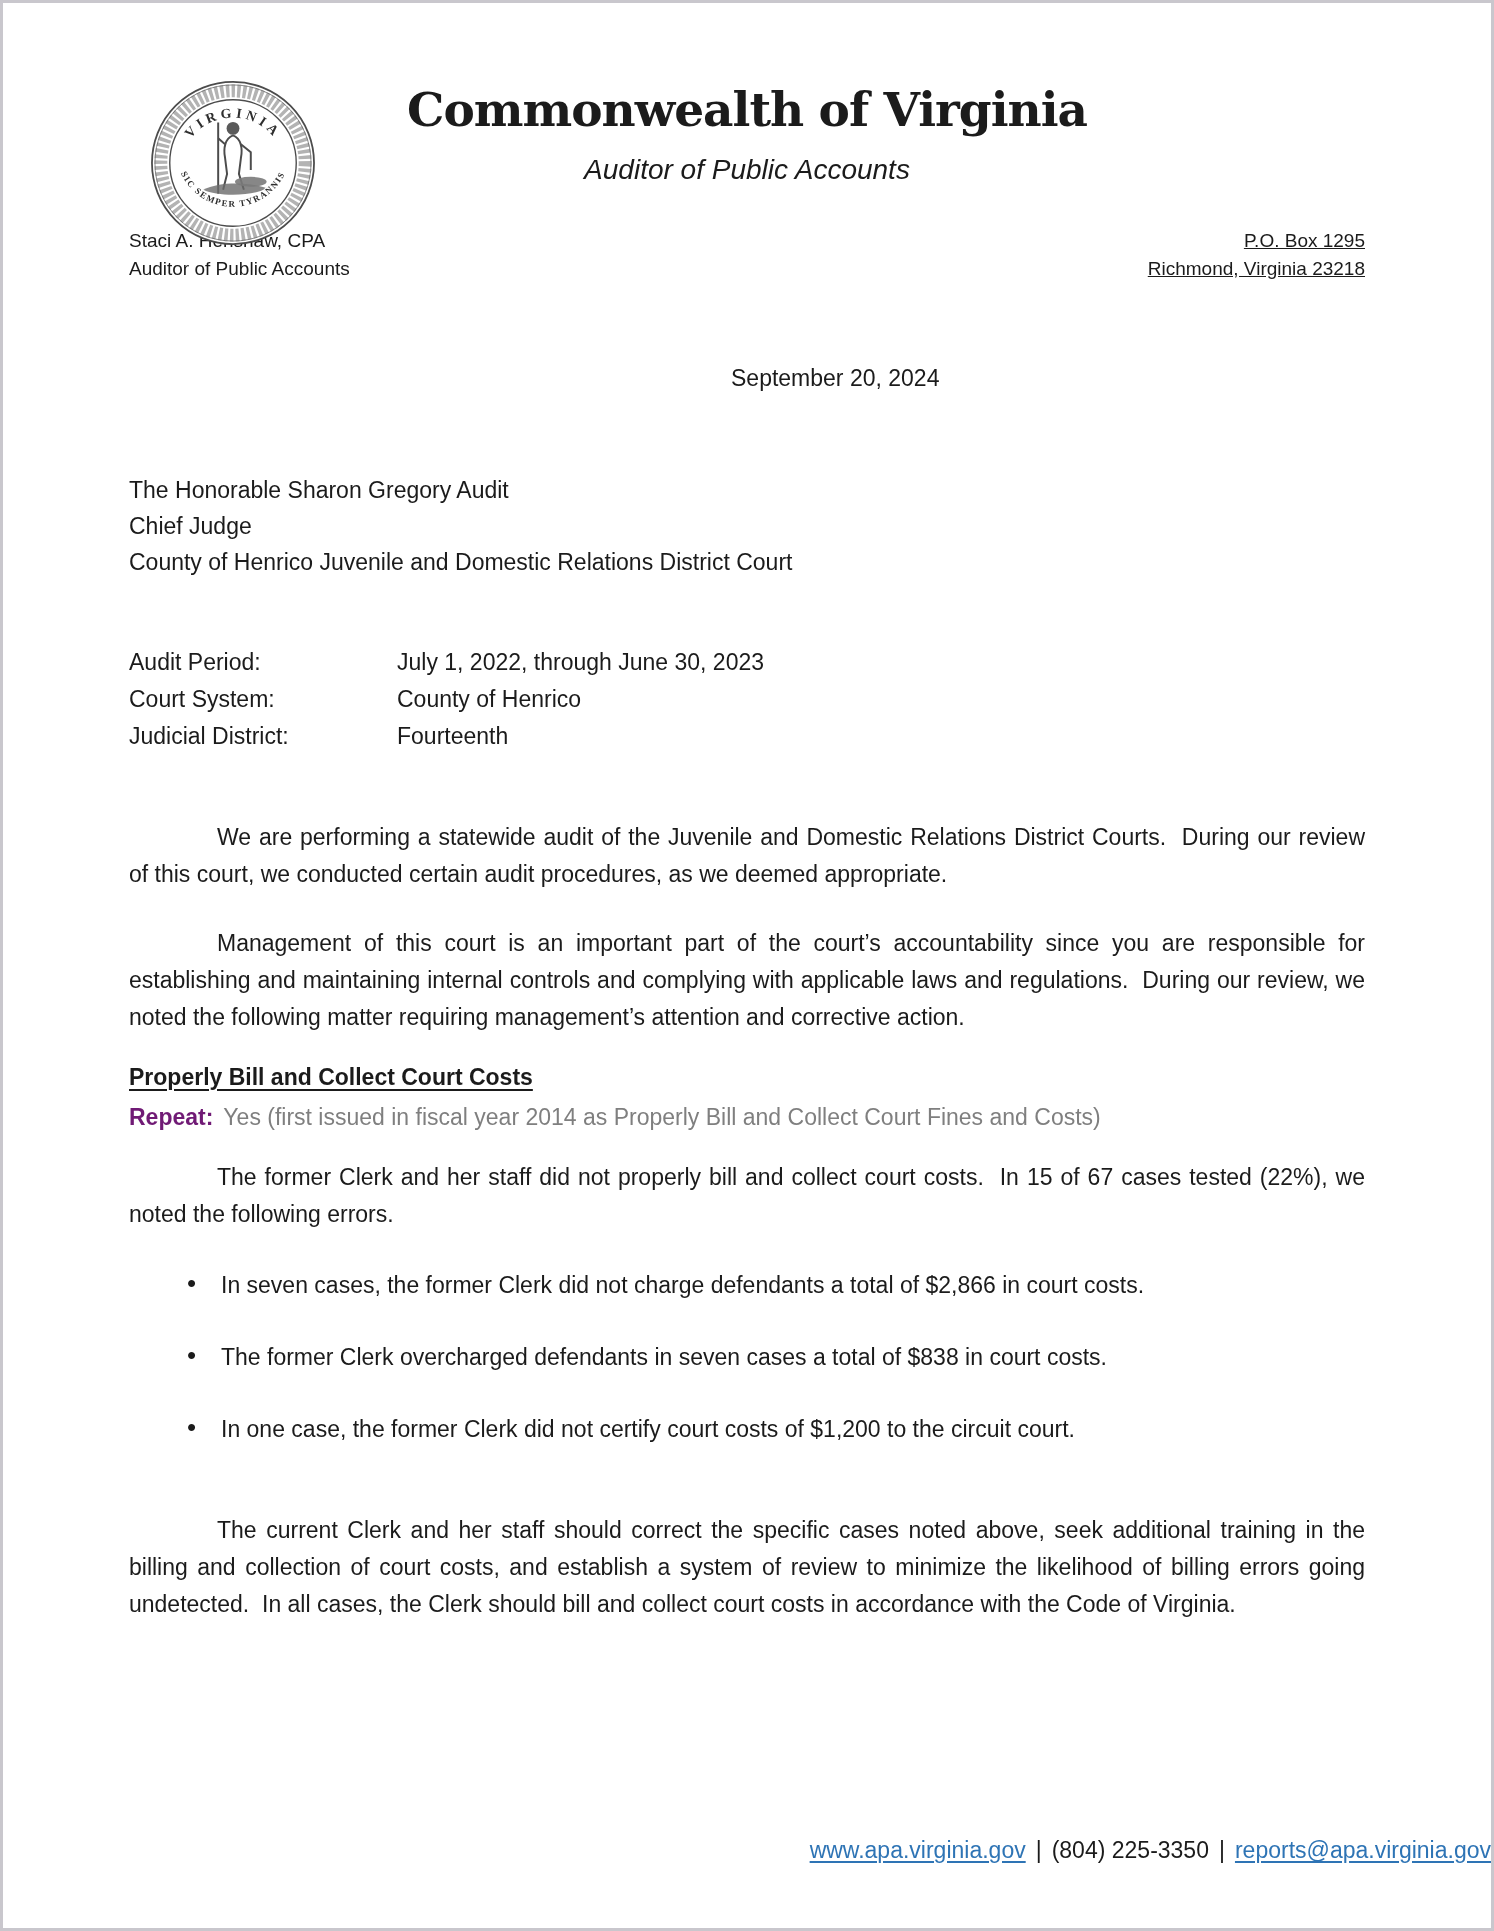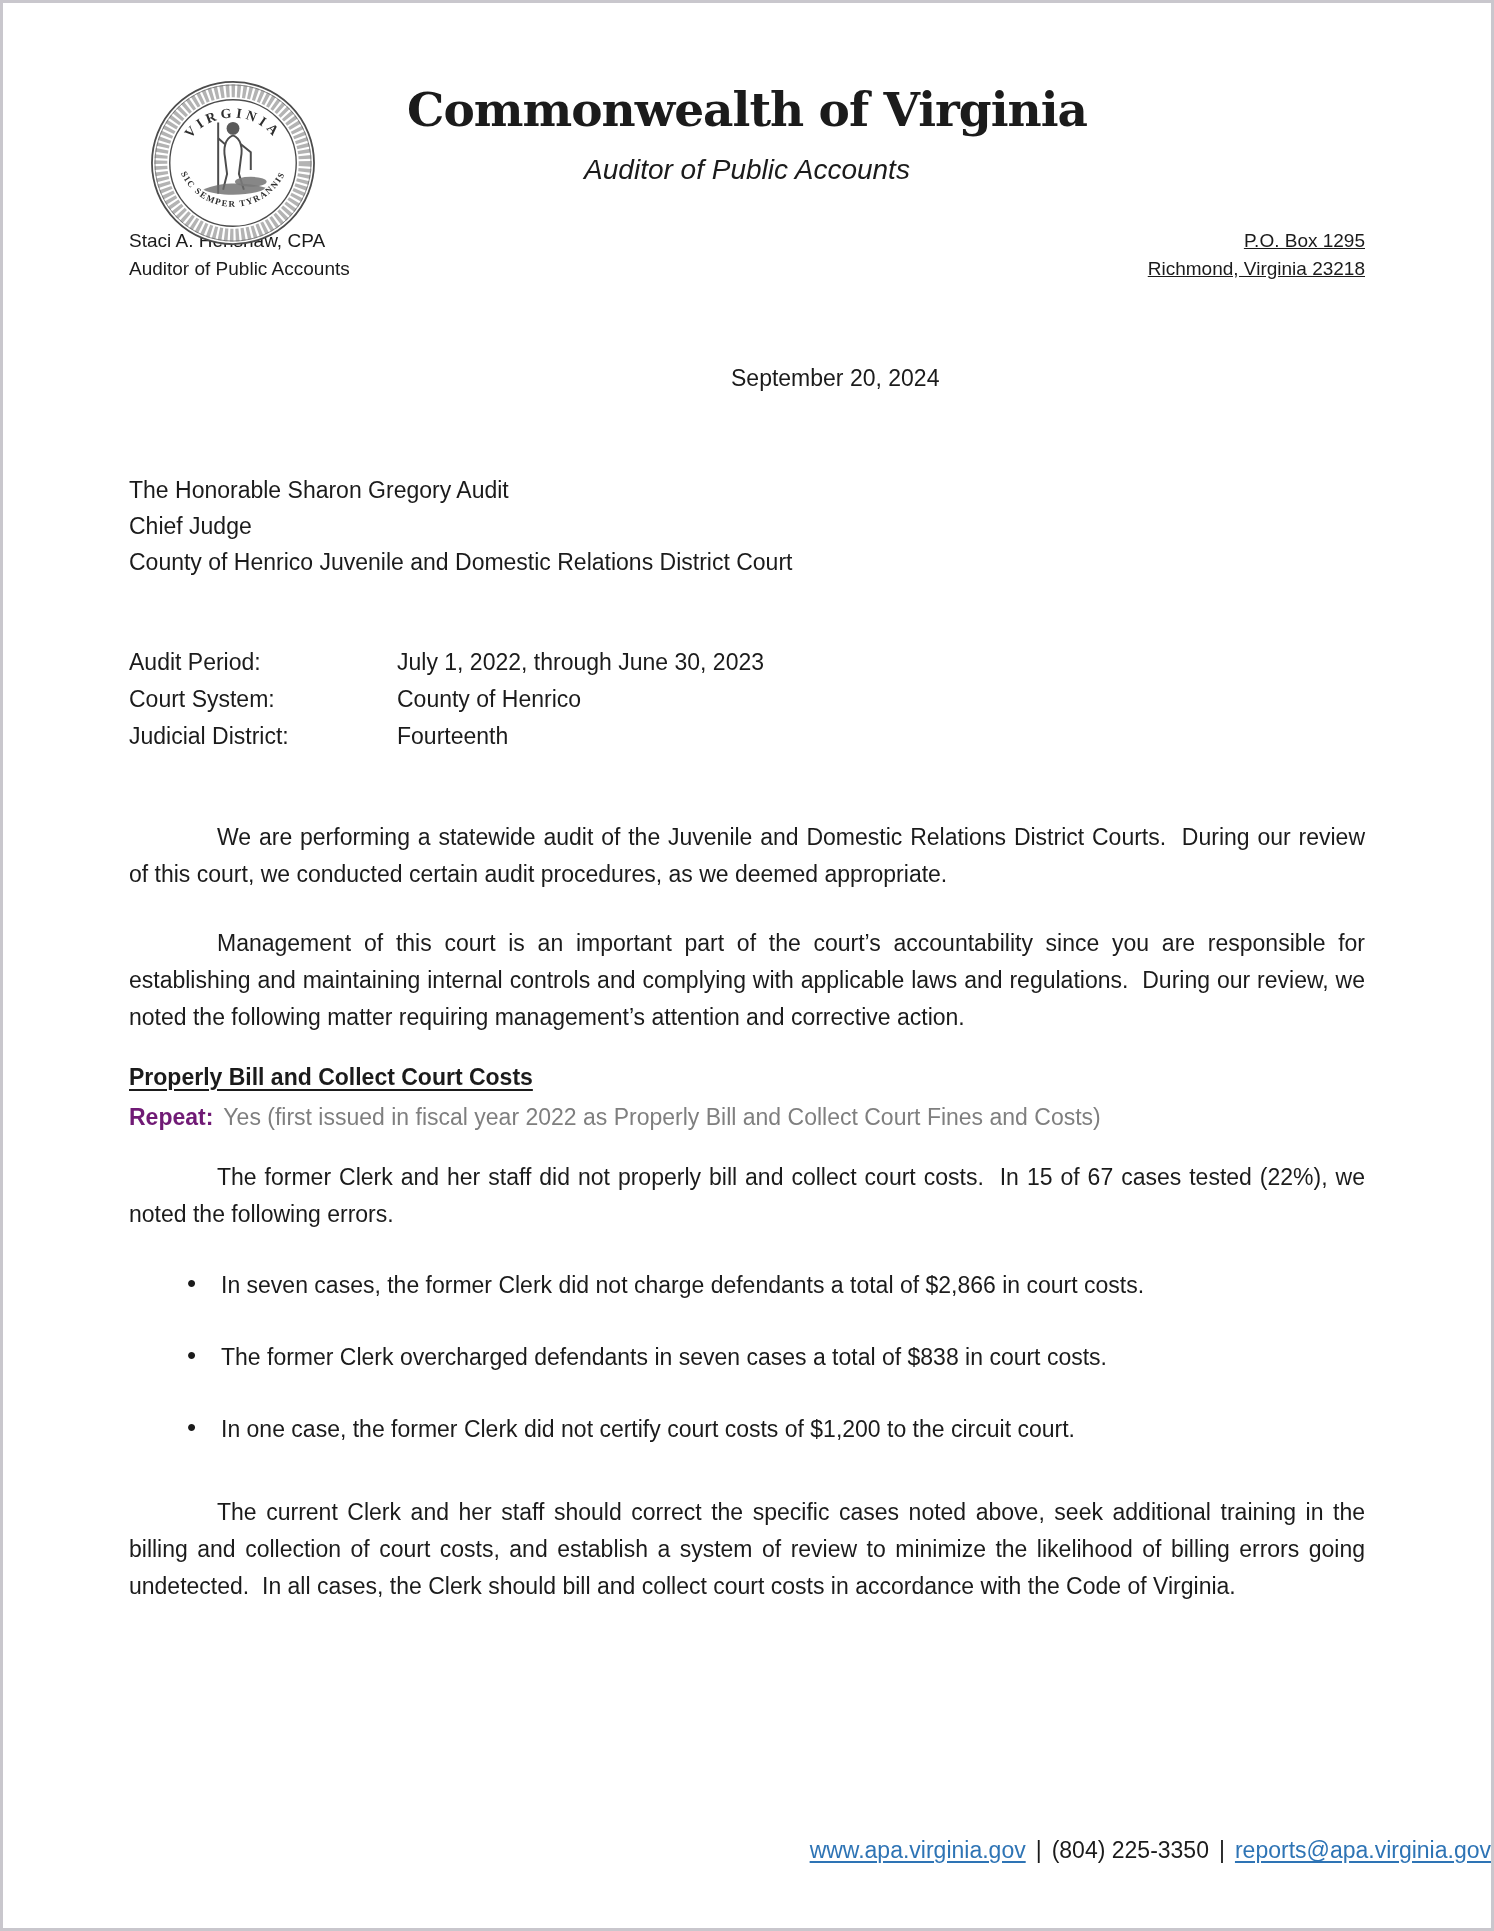--- a/index.html
+++ b/index.html
@@ -71,21 +71,21 @@
     padding:0;
     font-size:23px; line-height:29px;
     margin-bottom:43px;
   }
   .bullet-list li:last-child { margin-bottom:0; }
   .bullet-list li::before {
     content:"\2022";
     position:absolute; left:-34px; top:-2px;
     font-size:26px;
   }
-  .para-reco { margin-top:50px; }
+  .para-reco { margin-top:68px; }
 
   
   .footer {
     position:absolute; left:0; right:0; bottom:64px;
     text-align:right;
     font-size:23px;
   }
   .footer a, .footer .link {
     color:#2e74b5;
     text-decoration:underline;
@@ -165,21 +165,21 @@
         <span>Judicial District:</span>
         <span>Fourteenth</span>
       </div>
     </div>
 
     <p class="para para-intro">We are performing a statewide audit of the Juvenile and Domestic Relations District Courts.  During our review of this court, we conducted certain audit procedures, as we deemed appropriate.</p>
     <p class="para para-mgmt">Management of this court is an important part of the court’s accountability since you are responsible for establishing and maintaining internal controls and complying with applicable laws and regulations.  During our review, we noted the following matter requiring management’s attention and corrective action.</p>
 
     <div class="finding-heading">Properly Bill and Collect Court Costs</div>
     <div class="repeat-line">
-      <span class="repeat-label">Repeat:</span><span class="repeat-value">Yes (first issued in fiscal year 2022 as Properly Bill and Collect Court Fines and Costs)</span>
+      <span class="repeat-label">Repeat:</span><span class="repeat-value">Yes (first issued in fiscal year 2014 as Properly Bill and Collect Court Fines and Costs)</span>
     </div>
     <p class="para para-summary">The former Clerk and her staff did not properly bill and collect court costs.  In 15 of 67 cases tested (22%), we noted the following errors.</p>
 
     <ul class="bullet-list">
       <li>In seven cases, the former Clerk did not charge defendants a total of $2,866 in court costs.</li>
       <li>The former Clerk overcharged defendants in seven cases a total of $838 in court costs.</li>
       <li>In one case, the former Clerk did not certify court costs of $1,200 to the circuit court.</li>
     </ul>
 
     <p class="para para-reco">The current Clerk and her staff should correct the specific cases noted above, seek additional training in the billing and collection of court costs, and establish a system of review to minimize the likelihood of billing errors going undetected.  In all cases, the Clerk should bill and collect court costs in accordance with the Code of Virginia.</p>

